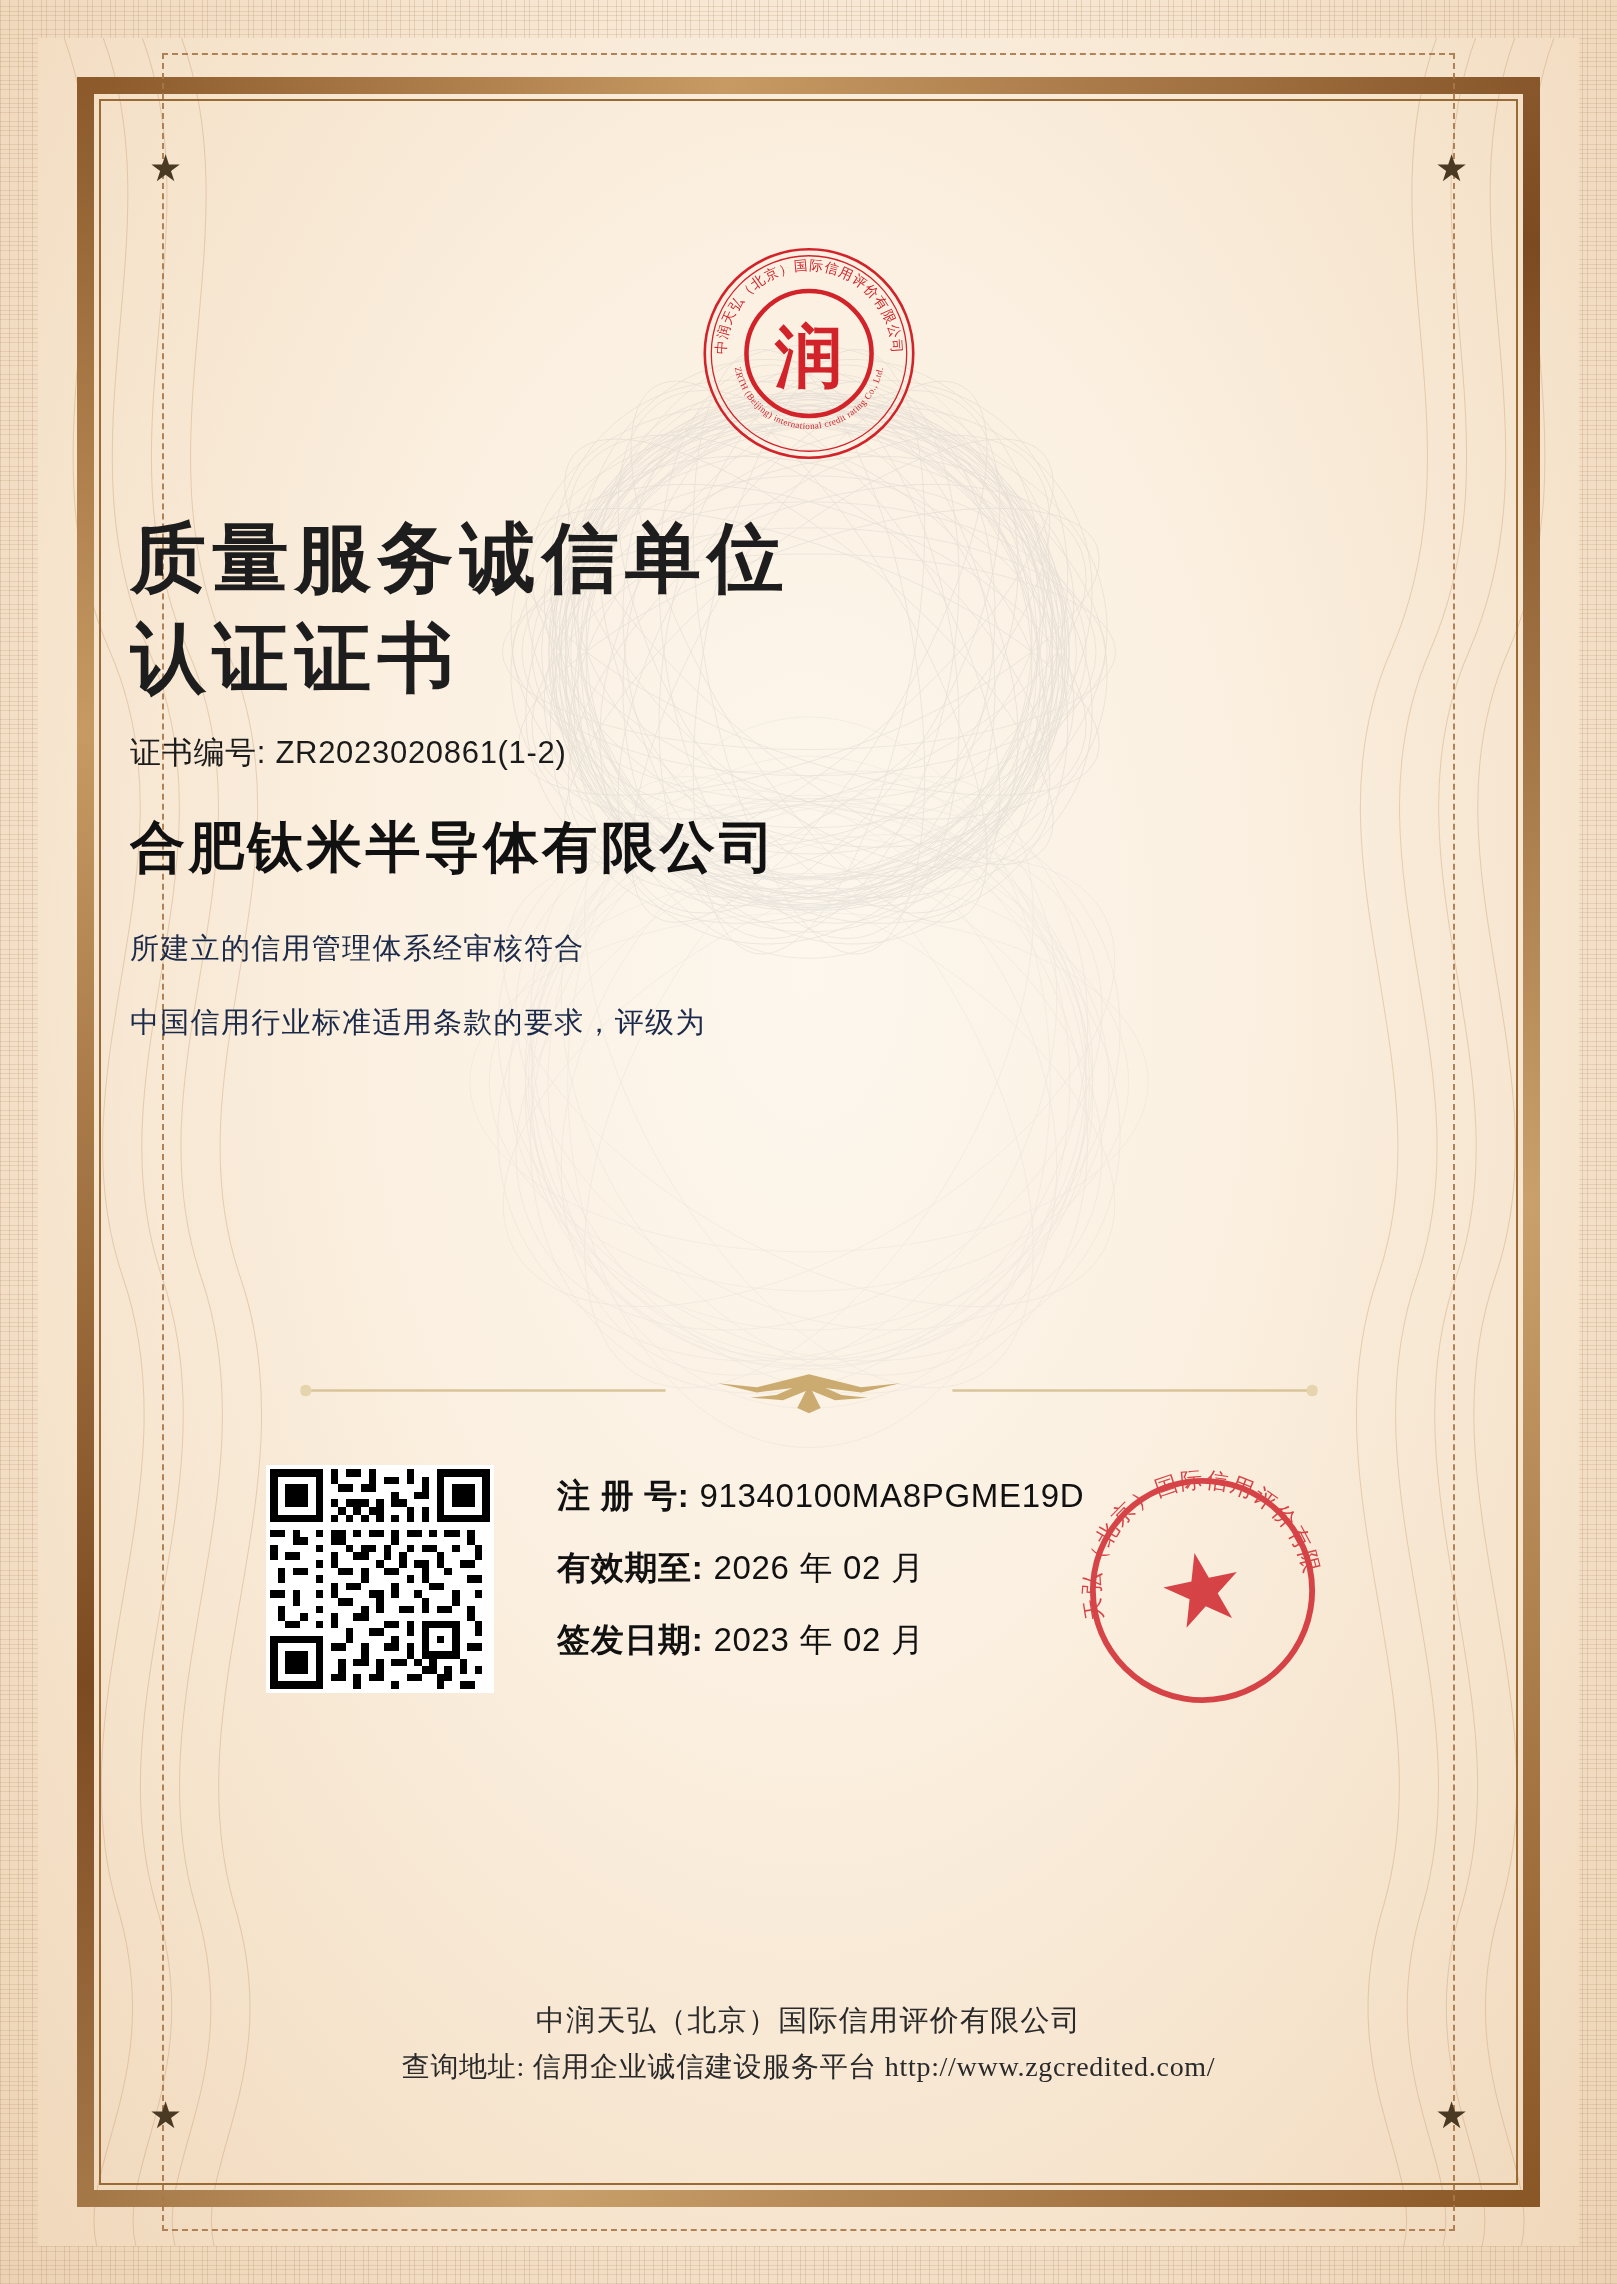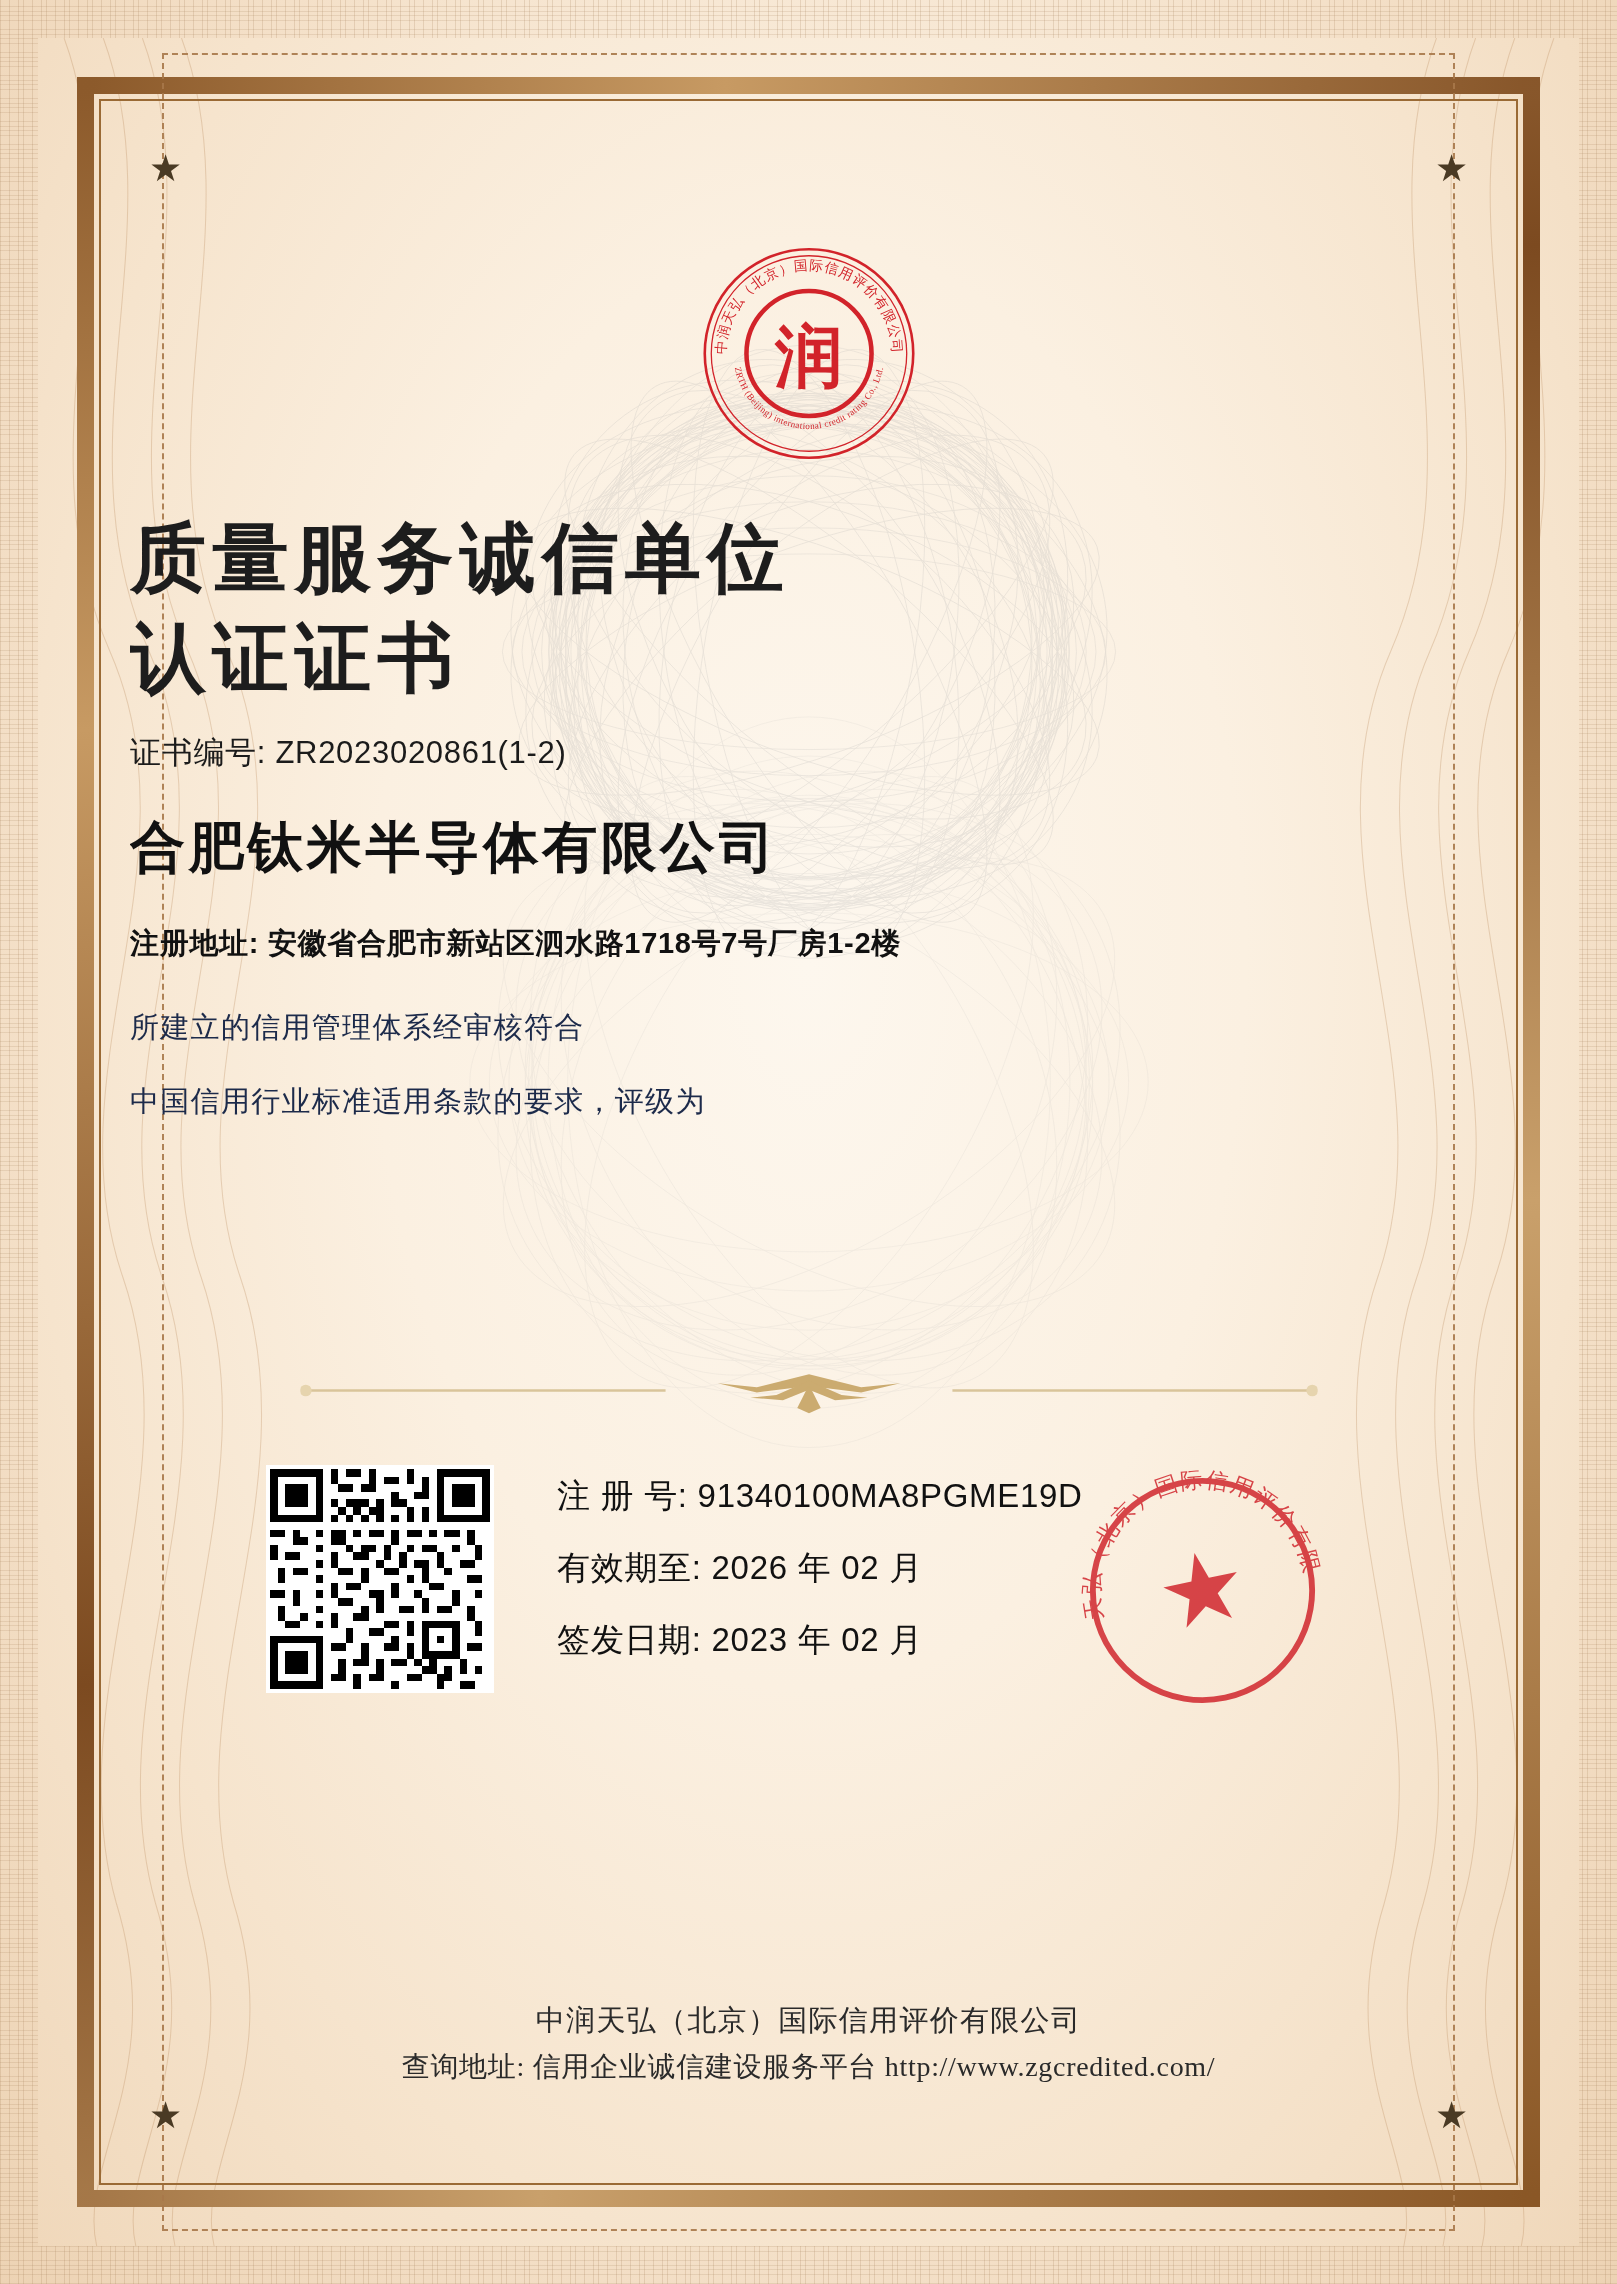--- a/index.html
+++ b/index.html
@@ -201,21 +201,21 @@
     left: 427px;
     top: 14.3px;
   }
   .info-row {
     font-size: 33px;
     color: #111;
     margin-bottom: 27px;
     white-space: nowrap;
     letter-spacing: 0.7px;
   }
-  .info-label { color: #111; }
+  .info-label { color: #111; font-weight: bold; }
   .info-val { color: #111; }
   .seal {
     position: absolute;
     right: 154px;
     top: 0px;
     width: 261px;
     height: 261px;
   }
 
   
@@ -413,24 +413,20 @@
       <div class="title-line">质量服务诚信单位</div>
       <div class="title-line">认证证书</div>
 
       <div class="cert-no">
         <span>证书编号:</span>
         <span>ZR2023020861(1-2)</span>
       </div>
 
       <div class="company">合肥钛米半导体有限公司</div>
 
-      <div class="address">
-        <span>注册地址:</span>
-        <span>安徽省合肥市新站区泗水路1718号7号厂房1-2楼</span>
-      </div>
 
       <div class="stmt">所建立的信用管理体系经审核符合</div>
       <div class="stmt second">中国信用行业标准适用条款的要求，评级为</div>
 
     </div>
 
     <div class="divider">
       <svg width="1017" height="59" viewBox="0 0 1560 90">
         <line x1="0" y1="45" x2="560" y2="45" stroke="#d9c49a" stroke-width="4"></line>
         <line x1="1000" y1="45" x2="1560" y2="45" stroke="#d9c49a" stroke-width="4"></line>

